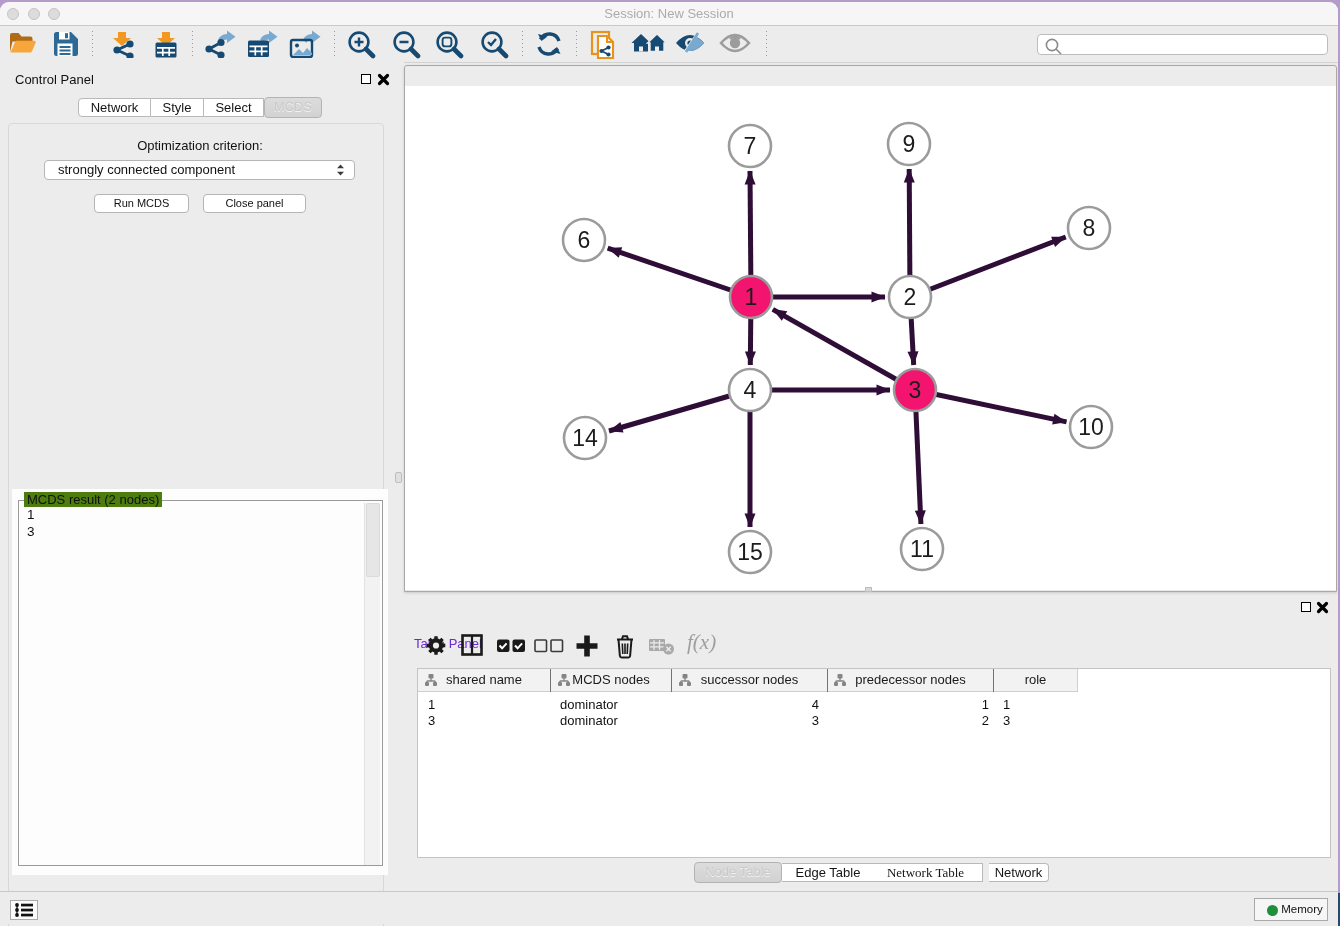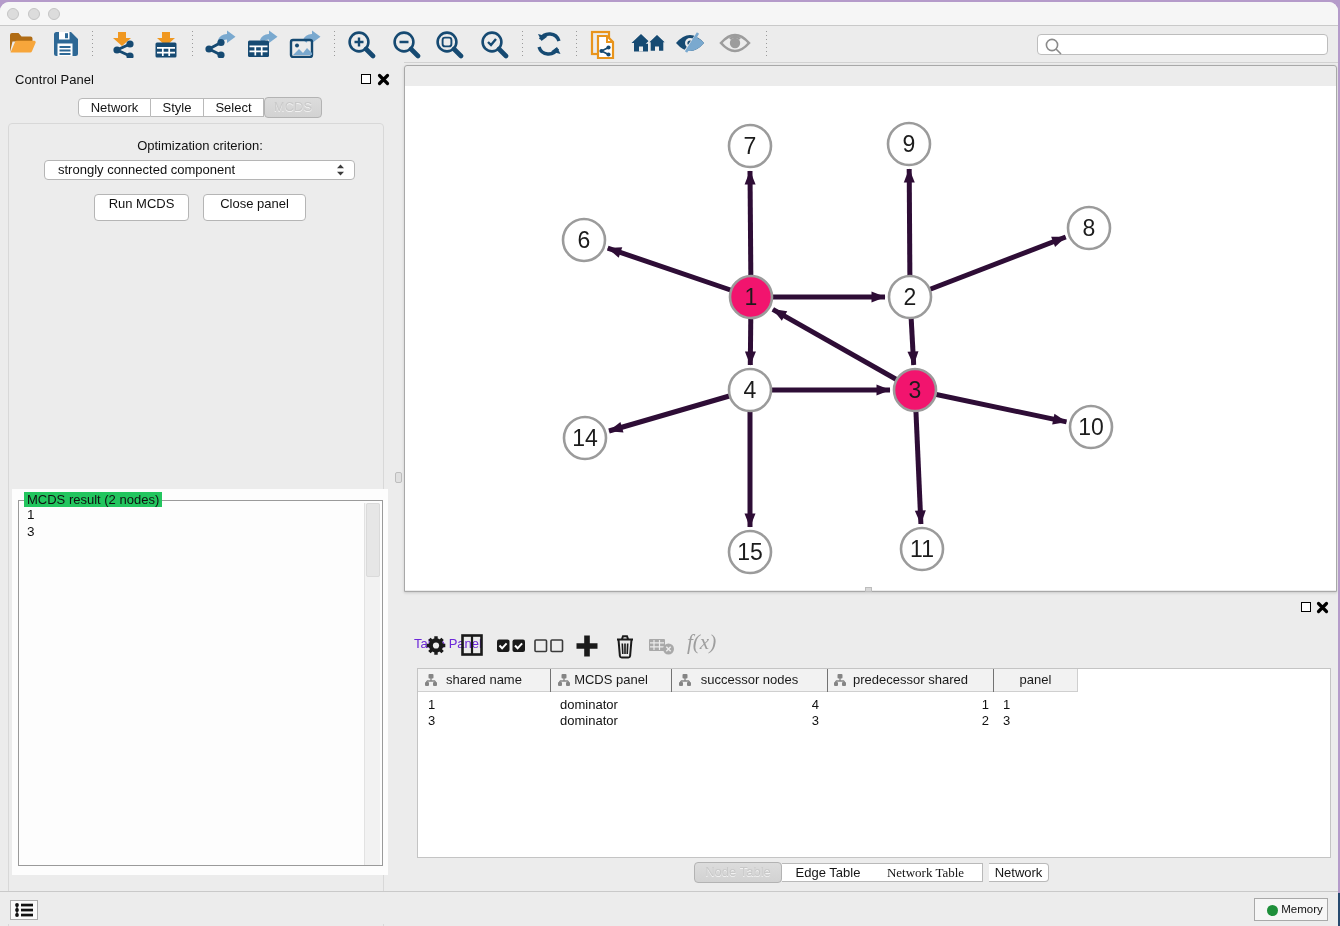--- a/index.html
+++ b/index.html
@@ -41,26 +41,26 @@
   line-height:18px; color:#151515; background:#fff; border:1px solid #b9b9b9; border-left:none; }
 .tab.first { border-left:1px solid #b9b9b9; border-radius:4px 0 0 4px; }
 .tab.last { border-radius:0 4px 4px 0; }
 .tab.sel { top:-1px; height:21px; background:linear-gradient(#dcdcdc,#d2d2d2); color:#c9c9c9;
   text-shadow:0 1px 0 #f2f2f2; border-radius:4px; border:1px solid #b3b3b3; }
 #optlabel { position:absolute; left:0; top:76px; width:400px; text-align:center;
   font-size:13px; color:#111; }
 #optsel { position:absolute; left:44px; top:98px; width:311px; height:20px;
   background:#fff; border:1px solid #b5b5b5; border-radius:4px;
   font-size:13px; color:#111; line-height:18px; padding-left:13px; }
-.btn { position:absolute; height:27px; background:#fff; border:1px solid #b5b5b5;
-  border-radius:4px; font-size:13px; color:#111; text-align:center; line-height:17px; }
+.btn { position:absolute; height:19px; background:#fff; border:1px solid #b5b5b5;
+  border-radius:4px; font-size:11px; color:#111; text-align:center; line-height:17px; }
 #mcdswhite { position:absolute; left:12px; top:427px; width:376px; height:386px; background:#fdfdfd; }
 #fieldset { position:absolute; left:6px; top:11px; width:365px; height:366px;
   border:1px solid #9a9a9a; }
-#fieldlabel { position:absolute; left:5px; top:-9px; background:#22c55e;
+#fieldlabel { position:absolute; left:5px; top:-9px; background:#4d7c0f;
   padding:0 3px; font-size:13px; color:#111; }
 #fieldset .txt { position:absolute; left:8px; top:5px; font-size:13.5px; color:#111; line-height:17px; }
 #fieldscroll { position:absolute; right:2px; top:2px; width:16px; height:362px;
   background:#f2f2f2; border-left:1px solid #e2e2e2; }
 #fieldscroll .thumb { position:absolute; left:1px; top:0px; width:14px; height:74px;
   background:#e6e6e6; border:1px solid #dadada; border-radius:2px;}
 
 #vsplit { position:absolute; left:392px; top:60px; width:12px; height:829px; background:#ececec; }
 #vsplit .thumb { position:absolute; left:3px; top:410px; width:7px; height:11px;
   background:#e0e0e0; border:1px solid #bdbdbd; border-radius:2px; }
@@ -104,20 +104,21 @@
 </style>
 </head>
 <body>
 <div id="bgbr"></div>
 <div id="bgbl"></div>
 <div id="app">
   <div id="titlebar">
     <div class="tl t1"></div>
       <div class="tl t2"></div>
       <div class="tl t3"></div>
+    <div class="ttl">Session: New Session</div>
   </div>
   <div id="toolbar">
     <div class="tbi" style="left:8px;">
       <svg width="29" height="26">
           <path d="M2,22 L2,5 a2,2 0 0 1 2,-2 l6.5,0 l3,3.5 l9,0 a2,2 0 0 1 2,2 l0,3 l-20,0 z" fill="#b06c15"></path>
       <path d="M2.5,22.5 L7,12 a2,2 0 0 1 1.8,-1.2 l17.5,0 a1.4,1.4 0 0 1 1.3,2 l-3.6,8.4 a2,2 0 0 1 -1.8,1.3 z" fill="#f7a63b"></path>
         </svg>
     </div>
     <div class="tbi" style="left:52px;">
       <svg width="26" height="26">
@@ -411,24 +412,24 @@
             <path d="M2,6.8 h14 M2,10.8 h14 M6,4 v10 M11.5,4 v10" stroke="#ececec" stroke-width="1.2"></path>
             <circle cx="20.5" cy="13" r="5.5"></circle>
             <path d="M18.3,10.8 l4.4,4.4 m0,-4.4 l-4.4,4.4" stroke="#ececec" stroke-width="1.4"></path>
           </g>
         </svg>
 <div style="position:absolute;left:270px;top:0px;font-family:'Liberation Serif',serif;font-style:italic;font-size:21px;color:#9e9e9e;">f(x)</div>
 </div>
     <div id="tablebox">
       <div id="thead">
         <div class="thcell" style="left:0; width:133px;">shared name</div>
-        <div class="thcell" style="left:133px; width:121px;">MCDS panel</div>
+        <div class="thcell" style="left:133px; width:121px;">MCDS nodes</div>
         <div class="thcell" style="left:254px; width:156px;">successor nodes</div>
-        <div class="thcell" style="left:410px; width:166px;">predecessor shared</div>
-        <div class="thcell" style="left:576px; width:84px; border-right:1px solid #cfcfcf;">panel</div>
+        <div class="thcell" style="left:410px; width:166px;">predecessor nodes</div>
+        <div class="thcell" style="left:576px; width:84px; border-right:1px solid #cfcfcf;">role</div>
         <svg class="treeic" style="left:7px;">
             <use href="#tree"></use>
           </svg>
         <svg class="treeic" style="left:140px;">
             <use href="#tree"></use>
           </svg>
         <svg class="treeic" style="left:261px;">
             <use href="#tree"></use>
           </svg>
         <svg class="treeic" style="left:416px;">

